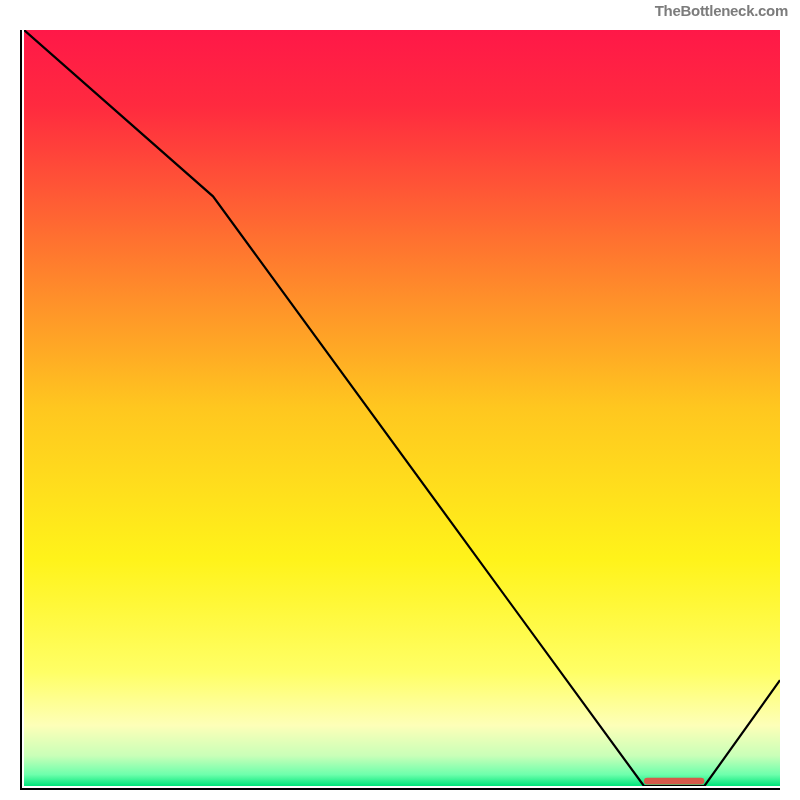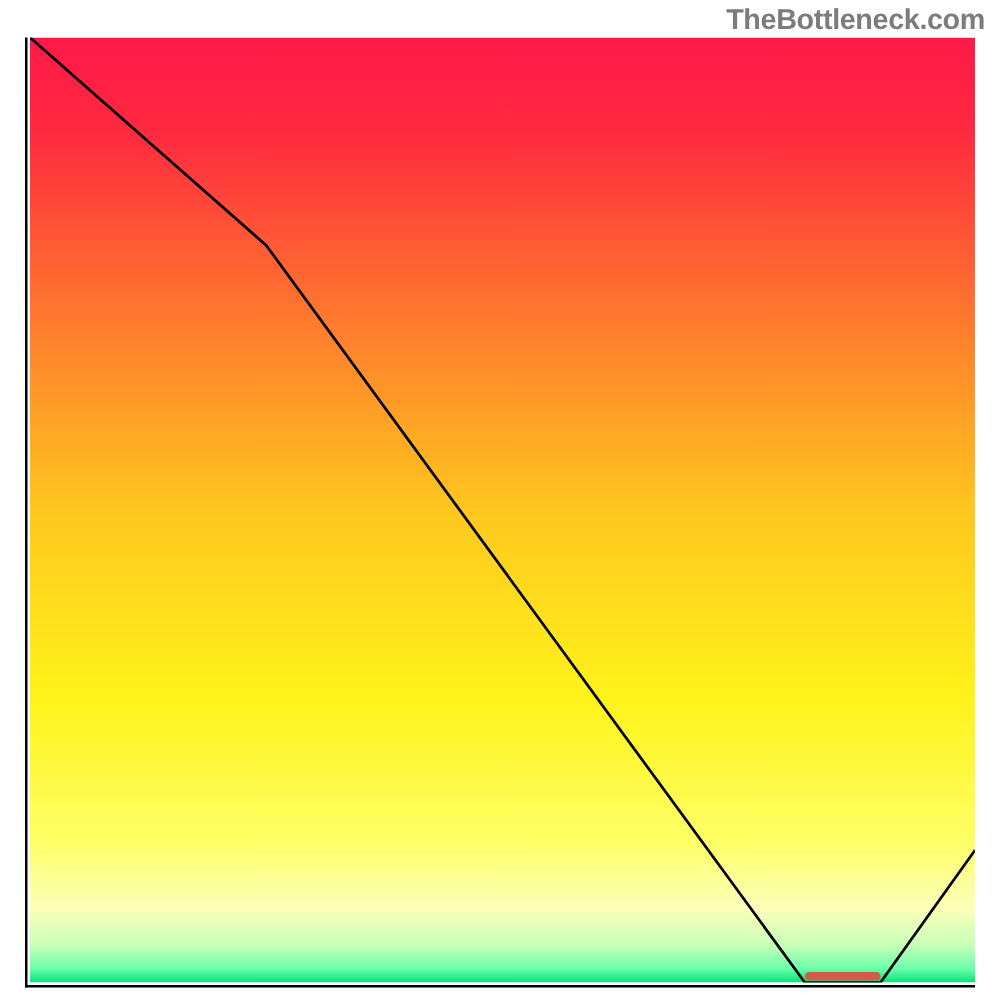--- a/index.html
+++ b/index.html
@@ -13,21 +13,21 @@
   }
   .wrap {
     position: relative;
     width: 800px;
     height: 800px;
   }
   .attribution {
     position: absolute;
     top: 2px;
     right: 12px;
-    font-size: 23px;
+    font-size: 15px;
     font-weight: 600;
     color: #7c7c7c;
     letter-spacing: -0.3px;
   }
   .plot {
     position: absolute;
     left: 20px;
     top: 30px;
     width: 760px;
     height: 760px;

